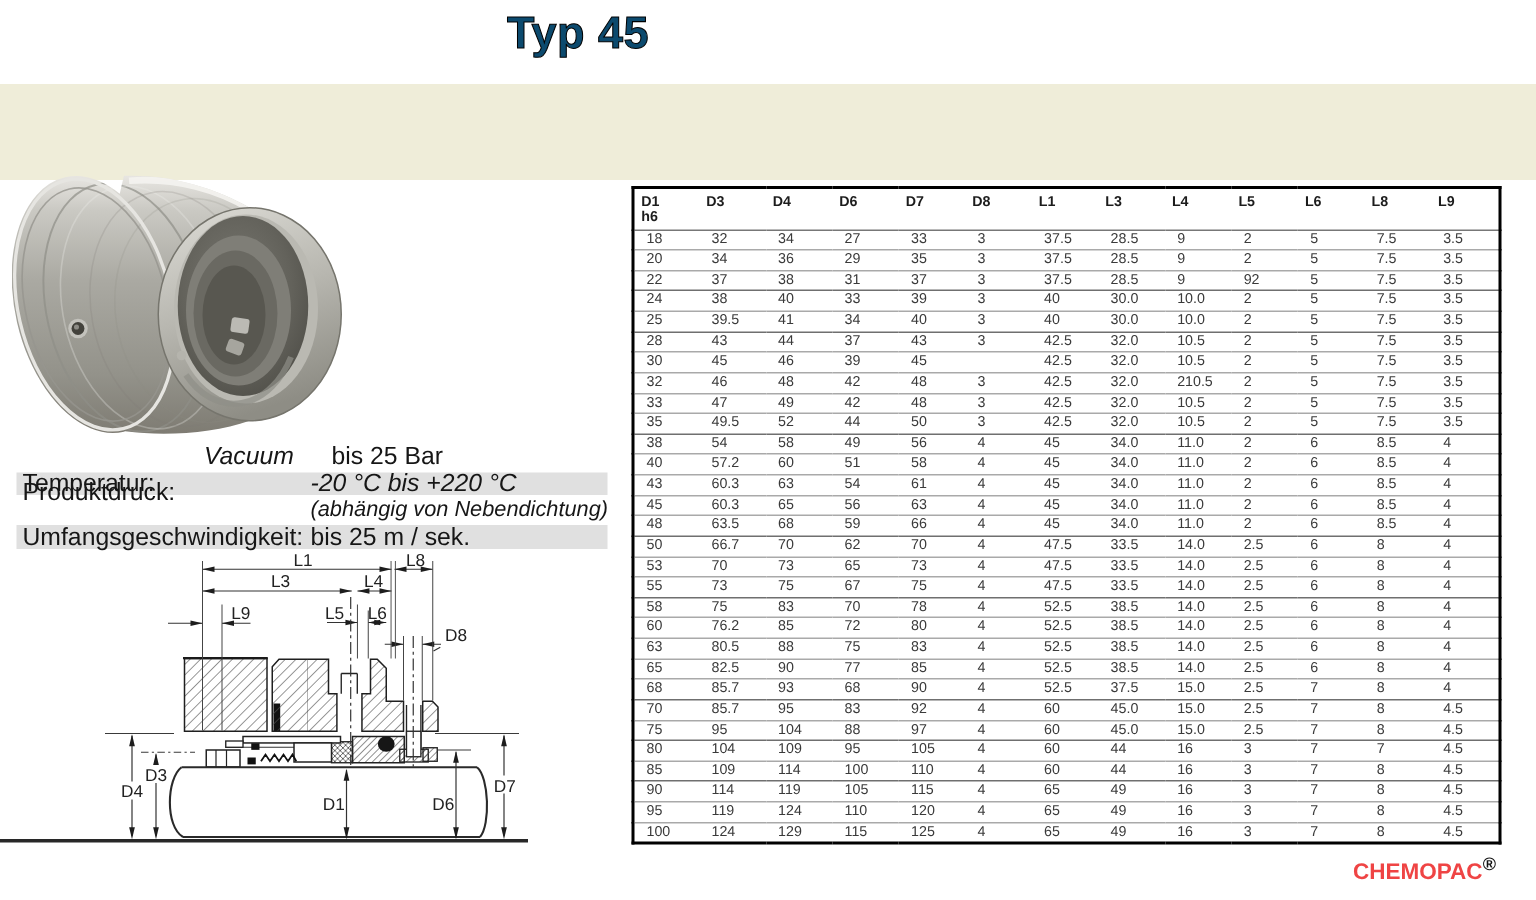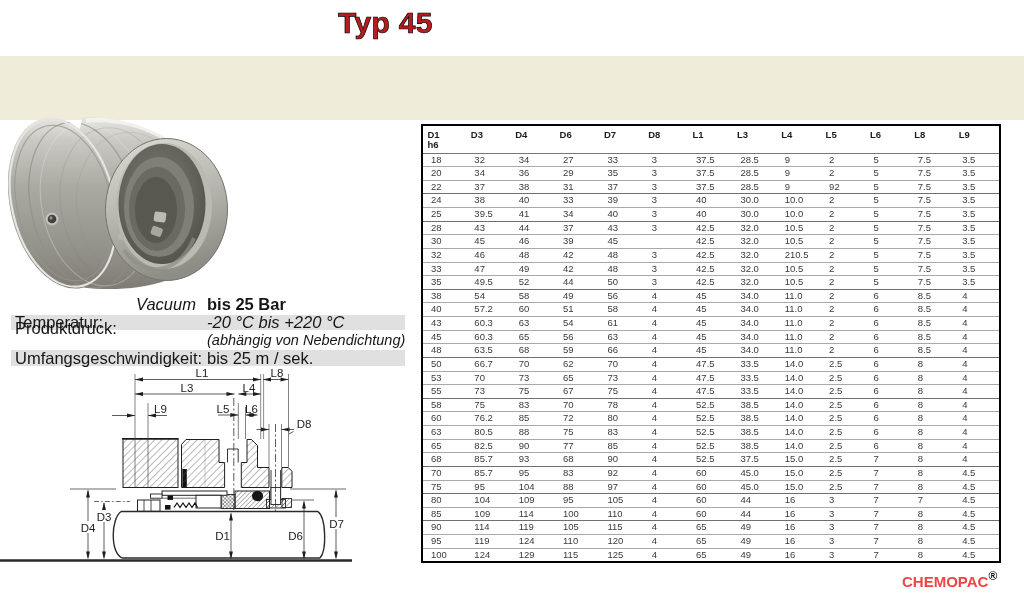--- a/index.html
+++ b/index.html
@@ -1,17 +1,17 @@
 <!DOCTYPE html>
 <html><head><meta charset="utf-8">
 <style>
 html,body{margin:0;padding:0;}
 body{width:1024px;height:600px;background:#fff;font-family:"Liberation Sans",sans-serif;position:relative;overflow:hidden;}
 .abs{position:absolute;}
-.title{left:338px;top:6px;font-size:30px;font-weight:bold;color:#b91c1c;letter-spacing:0.3px;-webkit-text-stroke:0.7px #000;}
+.title{left:338px;top:6px;font-size:30px;font-weight:bold;color:#0c4a6e;letter-spacing:0.3px;-webkit-text-stroke:0.7px #000;}
 .band{left:0;top:56px;width:1024px;height:64px;background:#efedd9;}
 .specs{color:#161616;font-size:16.5px;}
 .gband{left:11px;width:394px;height:15px;background:#e0e0e0;}
 .sub{font-size:14.5px;font-style:italic;}
 table.dt{left:421px;top:124px;border-collapse:collapse;table-layout:fixed;background:#fff;}
 table.dt{border:2px solid #000;}
 table.dt td,table.dt th{padding:0;margin:0;font-weight:normal;overflow:hidden;white-space:nowrap;}
 table.dt th{text-align:left;padding-left:4.5px;font-weight:bold;font-size:9.5px;color:#1c1c1c;vertical-align:top;line-height:10.2px;padding-top:4px;height:22.5px;}
 table.dt td{text-align:left;padding-left:8px;font-size:9.5px;color:#3a3a3a;height:12.62px;line-height:12.62px;border-top:1px solid #a9a9a9;}
 table.dt tr.g td{border-top:1px solid #6f6f6f;}
@@ -95,21 +95,21 @@
 </svg>
 
 <div class="specs">
 
 <div class="abs gband" style="top:314.5px;"></div>
 
 <div class="abs gband" style="top:350px;height:15.5px;"></div>
 
 <div class="abs" style="left:15px;top:295px;margin-top:24px;">Produktdruck:</div>
 <div class="abs" style="left:136px;top:295px;font-style:italic;">Vacuum</div>
-<div class="abs" style="left:207px;top:295px;font-weight:bold;">bis 25 Bar</div>
+<div class="abs" style="left:221px;top:295px;">bis 25 Bar</div>
 
 <div class="abs" style="left:15px;top:313px;">Temperatur:</div>
 <div class="abs" style="left:207px;top:313px;font-style:italic;">-20 °C bis +220 °C</div>
 
 <div class="abs sub" style="left:207px;top:332px;">(abhängig von Nebendichtung)</div>
 
 <div class="abs" style="left:15px;top:349px;text-align:center;">Umfangsgeschwindigkeit:</div>
 <div class="abs" style="left:207px;top:349px;">bis 25 m / sek.</div>
 </div>
 

